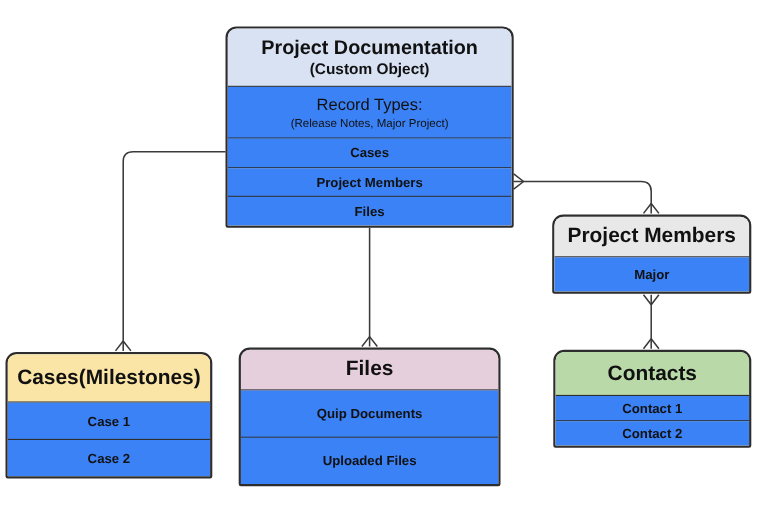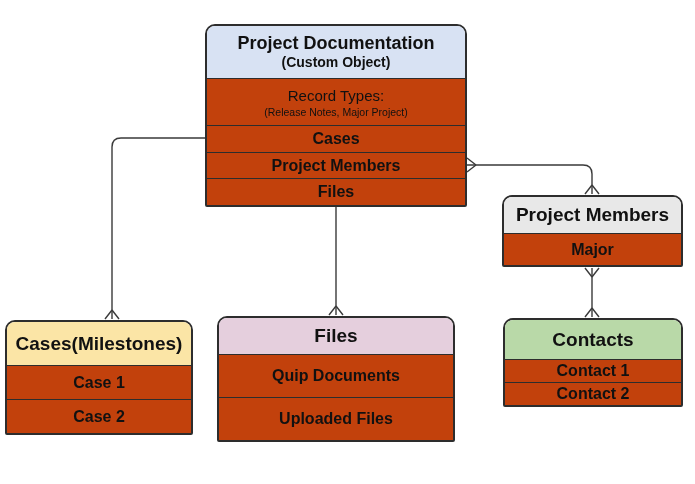--- a/index.html
+++ b/index.html
@@ -28,25 +28,25 @@
   }
   .title{
     font-weight:700;color:#111;font-size:19px;line-height:1.05;
     text-align:center;white-space:nowrap;
   }
   .title.lg{font-size:18px;}
   .subtitle{font-weight:700;color:#111;font-size:14px;margin-top:2px;text-align:center;}
   .row{
     flex:1 1 auto;
     display:flex;flex-direction:column;align-items:center;justify-content:center;
-    background:#c2410c;
+    background:#3b82f6;
     border-bottom:1px solid #2d2d2d;
   }
   .row:last-child{border-bottom:none;}
-  .row-label{font-weight:700;color:#111;font-size:16px;text-align:center;white-space:nowrap;}
+  .row-label{font-weight:700;color:#111;font-size:12px;text-align:center;white-space:nowrap;}
   .row-label.plain{font-weight:400;font-size:15px;}
   .row-sublabel{font-weight:400;color:#111;font-size:10.5px;margin-top:2px;text-align:center;white-space:nowrap;}
 </style>
 </head>
 <body>
 
 <div class="canvas">
 
   <svg class="connector-layer" width="695" height="484" viewBox="0 0 695 484">
     <g>

